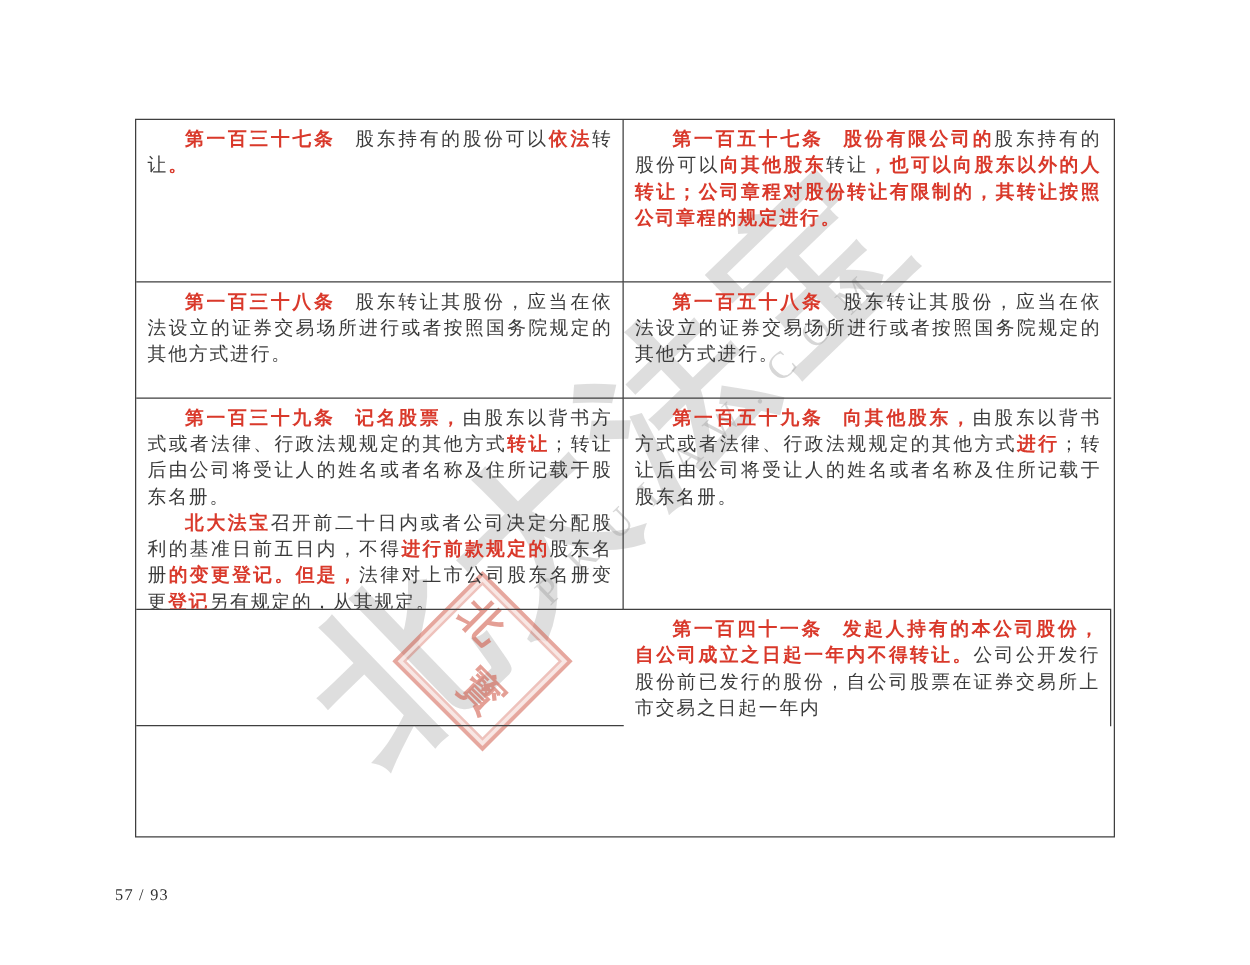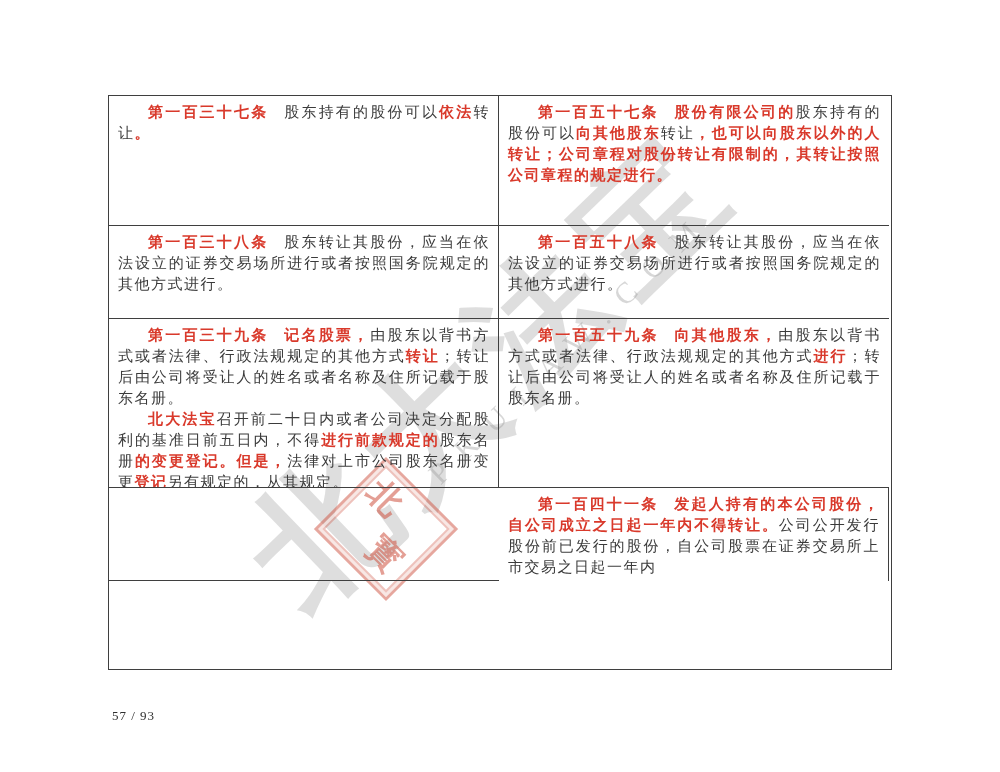--- a/index.html
+++ b/index.html
@@ -49,21 +49,21 @@
   }
   .cell.bR{border-right:1px solid #3f3f3f;}
   .cell.bB{border-bottom:1px solid #3f3f3f;}
   .cell p{margin:0;text-indent:2em;}
   .seg-red{color:#d9392b;font-weight:bold;}
   .seg-blk{color:#3b3b3b;}
   .seg-hd{margin-right:1.05em;}
 
   
   .pageno{
-    position:absolute;left:112px;top:708px;z-index:2;
+    position:absolute;left:92px;top:708px;z-index:2;
     font-size:13px;color:#2e2e2e;letter-spacing:1px;
   }
 </style>
 </head>
 <body>
 
 <div class="page">
 
   <div class="wm-glyphs">北大法宝</div>
   <div class="wm-letters">PKULAW.COM</div>

